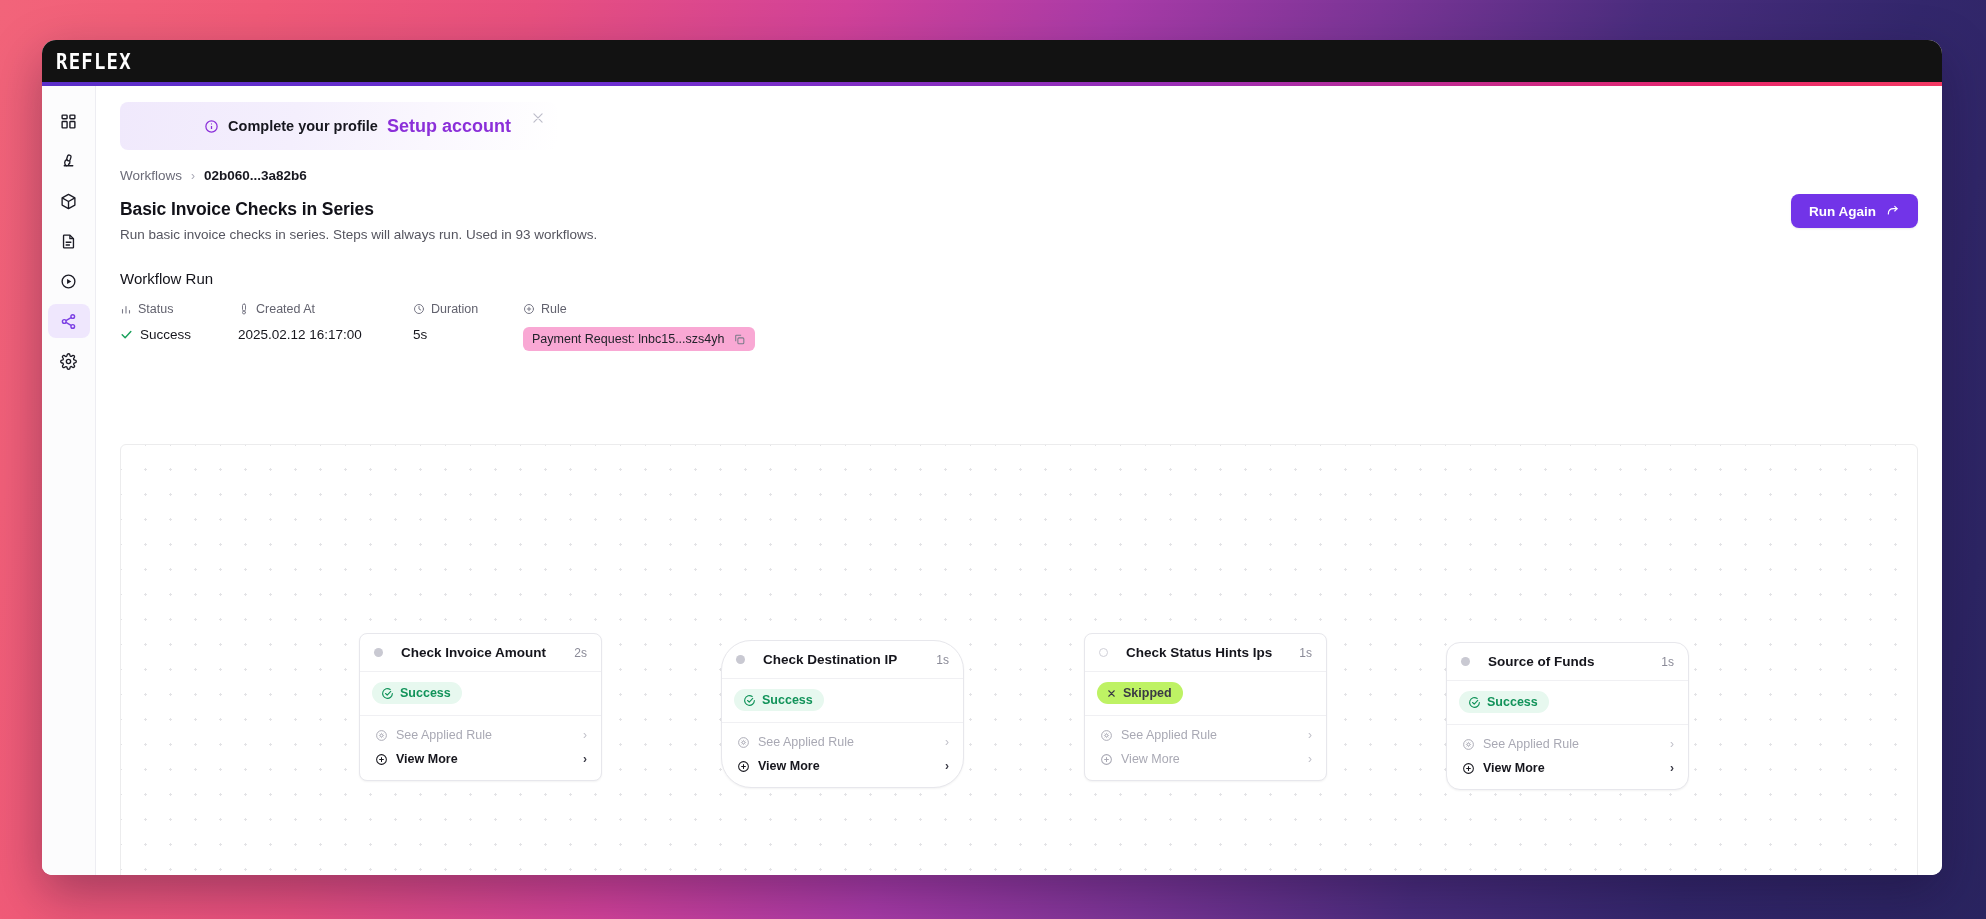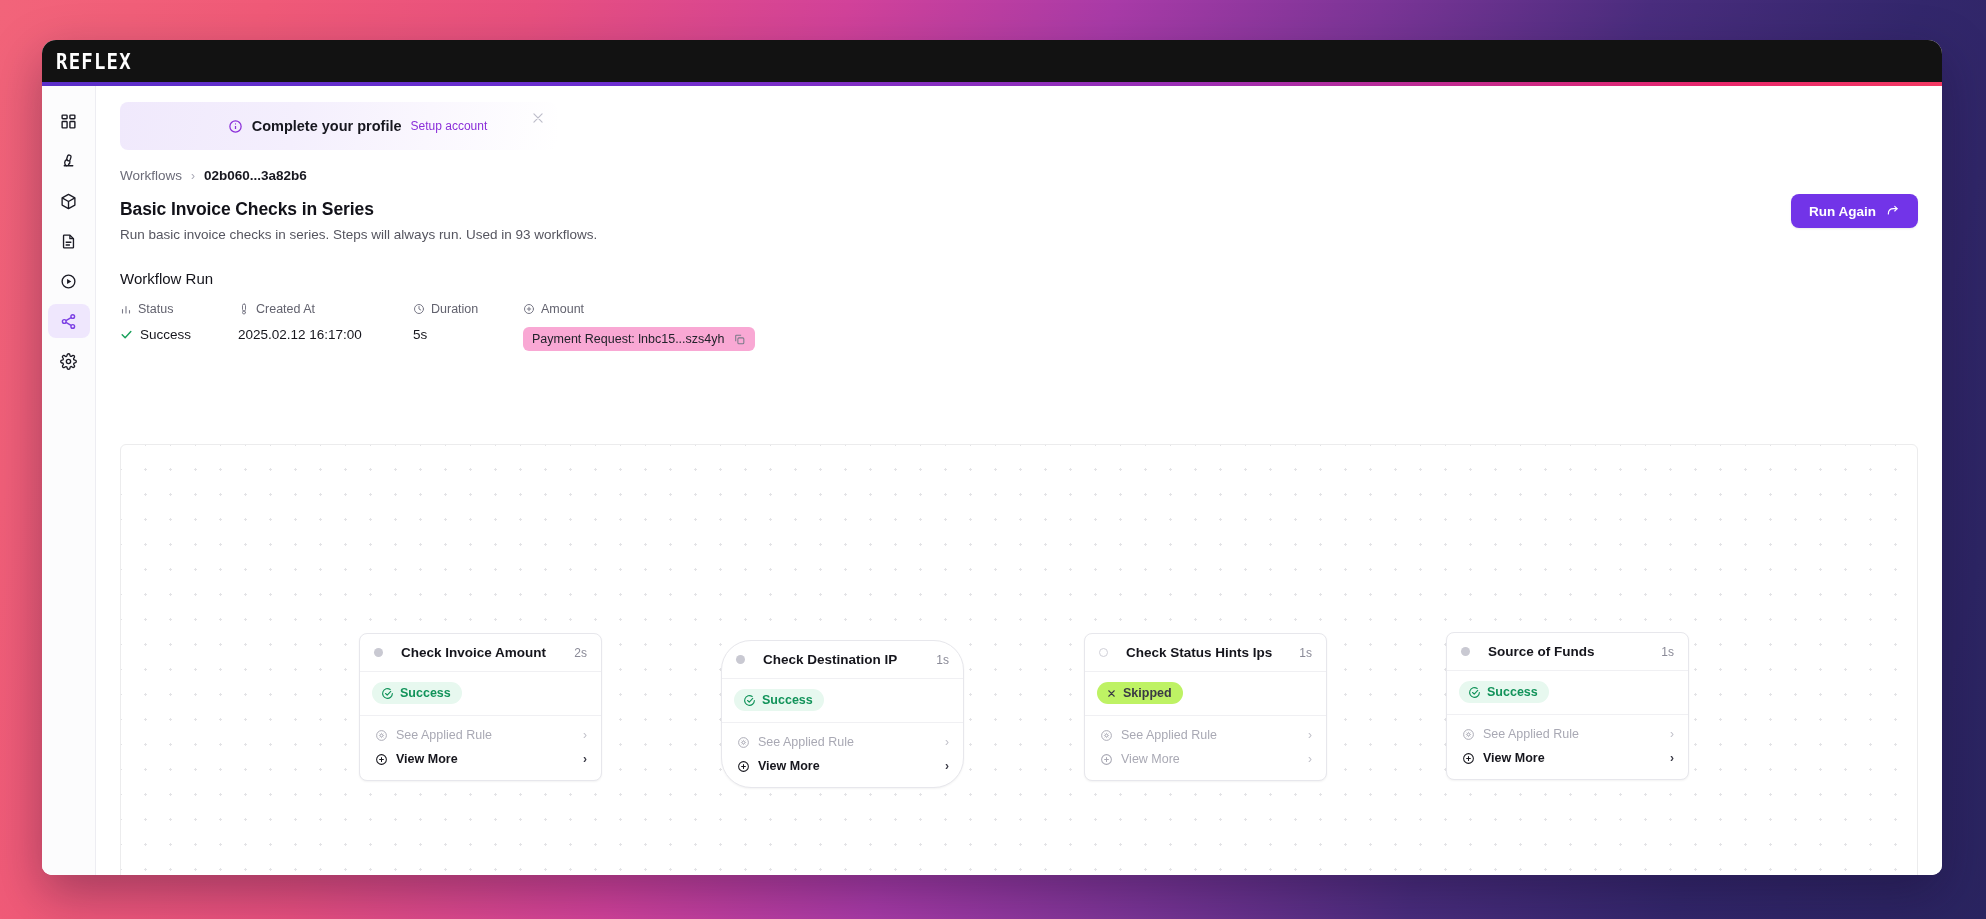--- a/index.html
+++ b/index.html
@@ -124,23 +124,23 @@
     align-items: center;
     gap: 9px;
     padding-left: 38px;
   }
   .banner-text {
     font-size: 14.5px;
     color: #17171f;
     font-weight: 600;
   }
   .banner-link {
-    font-size: 12px;
+    font-size: 18px;
     color: #8b2fd9;
-    font-weight: 400;
+    font-weight: 700;
     cursor: pointer;
   }
   .banner-close {
     position: absolute;
     right: 12px;
     top: 9px;
     width: 14px;
     height: 14px;
     color: #bdbdc9;
     cursor: pointer;
@@ -511,21 +511,21 @@
         </div>
 
         <div class="meta-col input">
           <div class="meta-label">
             <span style="display:flex;color:#7a7a88;">
               <svg width="12" height="12" viewBox="0 0 24 24" fill="none" stroke="currentColor" stroke-width="2" stroke-linecap="round">
                 <circle cx="12" cy="12" r="9"></circle>
                   <path d="M12 8.5v7M8.5 12h7"></path>
               </svg>
             </span>
-            <span>Amount</span>
+            <span>Rule</span>
           </div>
           <div class="meta-value">
             <span class="input-chip">
               <span>Payment Request: lnbc15...szs4yh</span>
               <span class="copy-icon">
                 <svg width="13" height="13" viewBox="0 0 24 24" fill="none" stroke="currentColor" stroke-width="1.9" stroke-linejoin="round">
                   <rect x="9" y="9" width="11" height="11" rx="2"></rect>
                     <path d="M5 15V5a1 1 0 0 1 1-1h9"></path>
                 </svg>
               </span>
@@ -669,21 +669,21 @@
                     <circle cx="12" cy="12" r="9"></circle>
                       <path d="M12 8.5v7M8.5 12h7"></path>
                   </svg>
                 </span>
                 <span class="act-label">View More</span>
                 <span class="act-chev">›</span>
               </div>
             </div>
           </div>
 
-          <div class="node" style="left:1325px; top:187px;">
+          <div class="node" style="left:1325px; top:197px;border-radius:14px;">
             <div class="node-head">
               <span class="node-dot"></span>
               <span class="node-title">Source of Funds</span>
               <span class="node-time">1s</span>
             </div>
             <div class="node-status">
               <span class="status-pill success">
                 <span style="display:flex;">
                   <svg width="13" height="13" viewBox="0 0 24 24" fill="none" stroke="currentColor" stroke-width="2.1" stroke-linecap="round" stroke-linejoin="round">
                     <path d="M21 12a9 9 0 1 1-4-7.5"></path>

